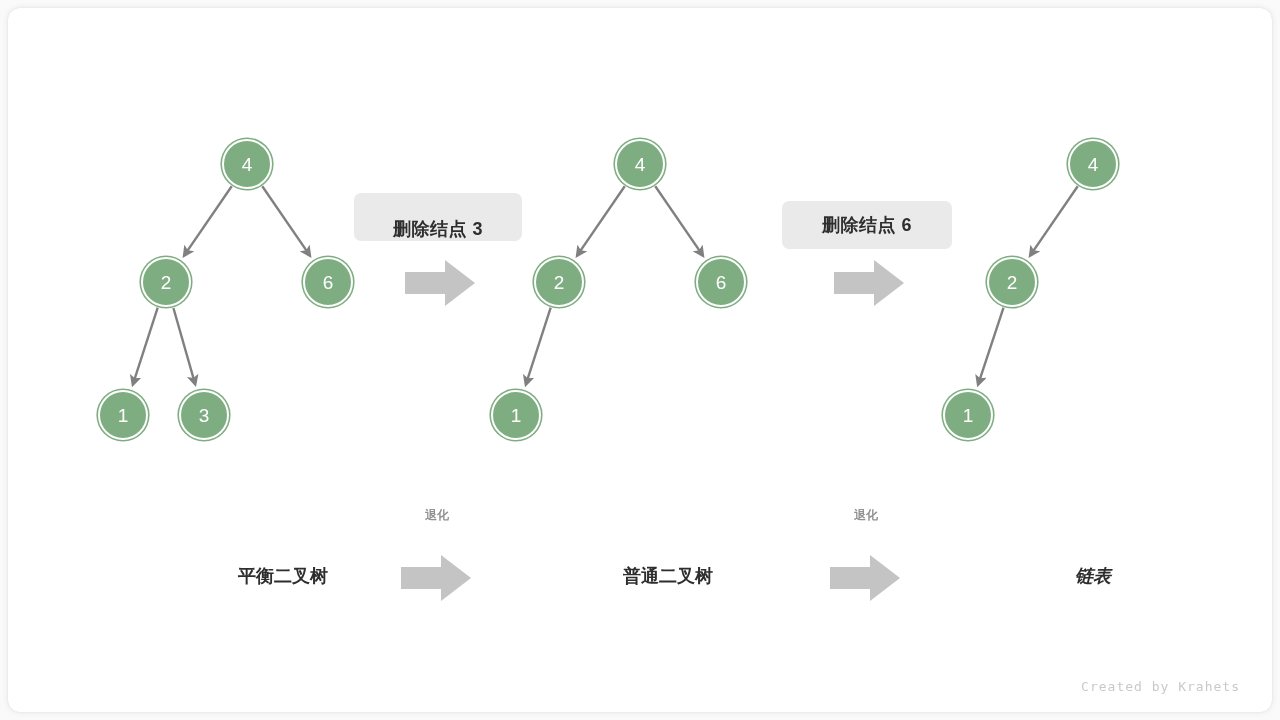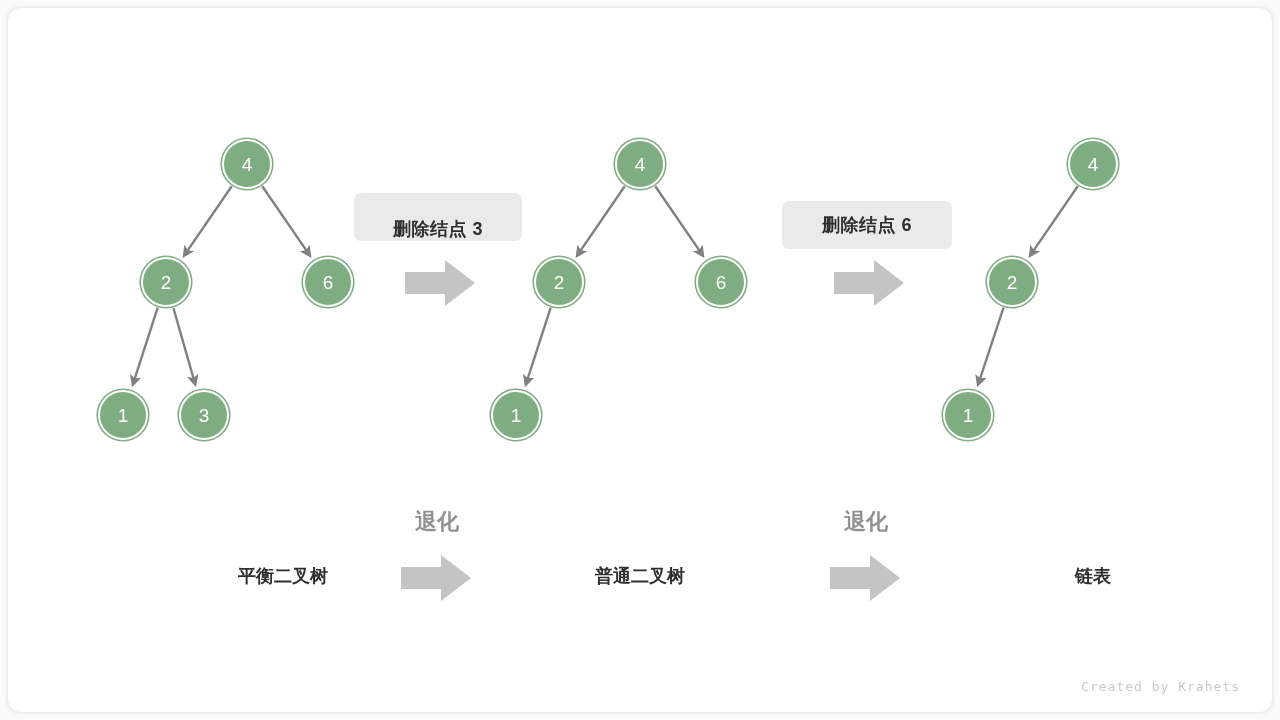--- a/index.html
+++ b/index.html
@@ -96,21 +96,21 @@
     position: absolute;
     font-size: 18px;
     font-weight: bold;
     color: #2e2e2e;
     white-space: nowrap;
     text-align: center;
     transform: translateX(-50%);
   }
   .sub-label {
     position: absolute;
-    font-size: 22px;
+    font-size: 12px;
     font-weight: bold;
     color: #919191;
     white-space: nowrap;
     transform: translateX(-50%);
   }
 
   
   #watermark {
     position: absolute;
     right: 40px;
@@ -206,20 +206,20 @@
       <div class="block-arrow" style="left: 401px; top: 553px;"><svg width="70" height="50" viewBox="0 0 70 50" xmlns="http://www.w3.org/2000/svg">
           <path d="M0,14 L40,14 L40,2 L70,25 L40,48 L40,36 L0,36 Z" fill="#c4c4c4"></path>
         </svg></div>
       <div class="block-arrow" style="left: 830px; top: 553px;"><svg width="70" height="50" viewBox="0 0 70 50" xmlns="http://www.w3.org/2000/svg">
           <path d="M0,14 L40,14 L40,2 L70,25 L40,48 L40,36 L0,36 Z" fill="#c4c4c4"></path>
         </svg></div>
     </div>
 
   <div id="caption-layer">
       <div class="caption" style="left: 247px; top: 564px; margin-left: 36px;">平衡二叉树</div>
-      <div class="caption" style="left: 640px; top: 564px; text-align: center;">普通二叉树</div>
-      <div class="caption" style="left: 1093px; top: 564px;">链表</div>
+      <div class="caption" style="left: 668px; top: 564px; text-align: center;">普通二叉树</div>
+      <div class="caption" style="left: 1093px; top: 564px; font-style: italic;">链表</div>
       <div class="sub-label" style="left: 437px; top: 507px;">退化</div>
       <div class="sub-label" style="left: 866px; top: 507px;">退化</div>
     </div>
 
   <div id="watermark">Created by Krahets</div>
 </div>
 
 </body></html>

